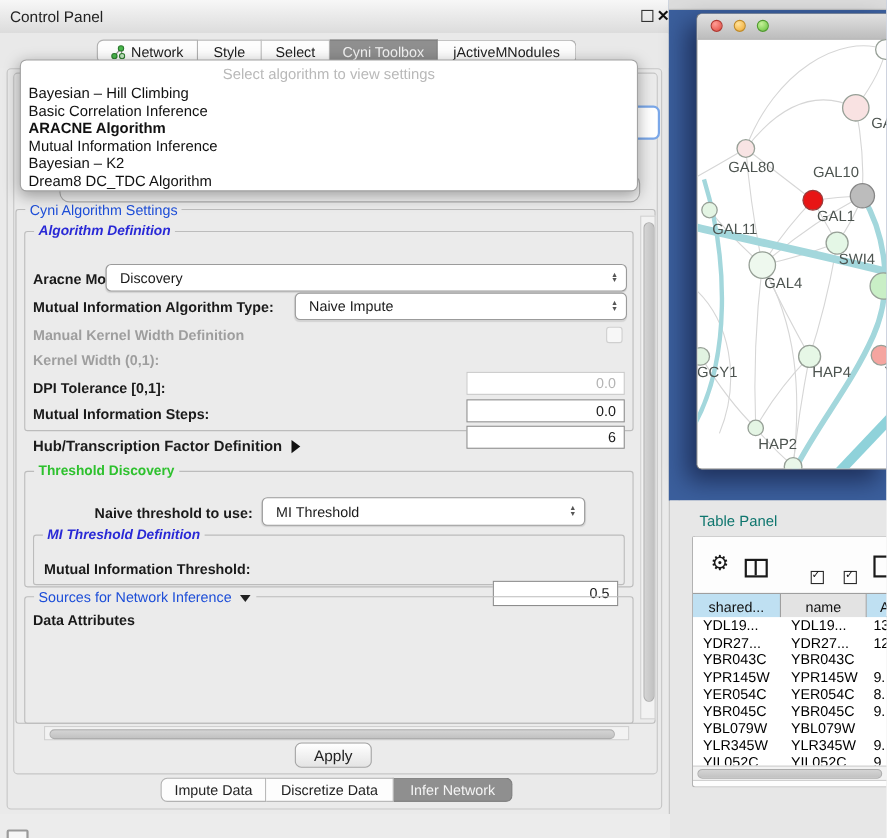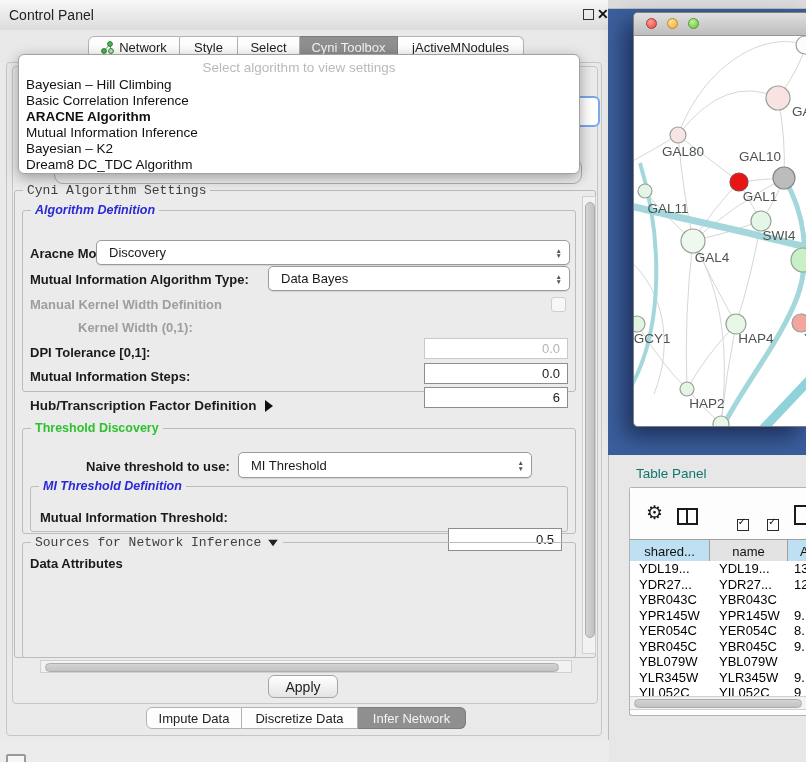--- a/index.html
+++ b/index.html
@@ -14,21 +14,21 @@
   .close-x{position:absolute;top:6px;font-size:14px;font-weight:bold;color:#111;}
   
   .tab{position:absolute;top:0;height:22px;display:flex;align-items:center;justify-content:center;background:#fdfdfd;border:1px solid #b2b2b2;border-left:none;font-size:13px;color:#222;box-sizing:border-box;}
   .tab.first{border-left:1px solid #b2b2b2;border-radius:6px 0 0 6px;}
   .tab.last{border-radius:0 6px 6px 0;}
   .tab.sel{background:#8f8f8f;color:#f4f4f4;border-color:#7d7d7d;}
   
   .panel{position:absolute;border:1px solid #c6c6c6;border-radius:4px;background:#ebebeb;box-sizing:border-box;}
   .group{position:absolute;border:1px solid #bcbcbc;border-radius:3px;box-sizing:border-box;}
   .group-title{position:absolute;top:-8px;left:8px;background:#ebebeb;padding:0 4px;font-size:12.5px;font-weight:bold;}
-  .t-black{color:#404040;font-family:Liberation Mono, monospace;}
+  .t-black{color:#1d4ed8;}
   .t-blue{color:#2929d6;font-style:italic;}
   .t-green{color:#2ec12e;}
   .lbl{position:absolute;font-size:13px;font-weight:bold;white-space:nowrap;color:#1a1a1a;}
   .lbl.dis{color:#9e9e9e;}
   .combo{position:absolute;background:#fff;border:1px solid #9b9b9b;border-radius:5px;box-sizing:border-box;display:flex;align-items:center;padding:0 20px 0 12px;font-size:13px;box-shadow:0 1px 1px rgba(0,0,0,.1);}
   .stepper{position:absolute;right:7px;top:50%;transform:translateY(-50%);display:flex;flex-direction:column;align-items:center;color:#555;}
   .stepper span{font-size:6.5px;line-height:5.5px;}
   .field{position:absolute;background:#fff;border:1px solid #8d8d8d;box-sizing:border-box;display:flex;align-items:center;justify-content:flex-end;padding:0 7px;font-size:13px;margin-top:23px;}
   .field.dis{border-color:#c9c9c9;color:#b4b4b4;}
   .cb{position:absolute;width:13px;height:13px;border:1px solid #cfcfcf;border-radius:3px;background:#f7f7f7;}
@@ -142,31 +142,31 @@
     <div class="combo" style="left:96px;top:240px;width:474px;height:25px;">
       <span>Discovery</span>
       <span class="stepper">
           <span>▲</span>
           <span>▼</span>
         </span>
     </div>
 
     <span class="lbl" style="left:30px;top:272px;">Mutual Information Algorithm Type:</span>
     <div class="combo" style="left:268px;top:266px;width:302px;height:25px;">
-      <span>Data Bayes</span>
+      <span>Naive Impute</span>
       <span class="stepper">
           <span>▲</span>
           <span>▼</span>
         </span>
     </div>
 
     <span class="lbl dis" style="left:30px;top:297px;">Manual Kernel Width Definition</span>
     <span class="cb" style="left:551px;top:297px;"></span>
 
-    <span class="lbl dis" style="left:30px;top:320px;margin-left:48px;">Kernel Width (0,1):</span>
+    <span class="lbl dis" style="left:30px;top:320px;">Kernel Width (0,1):</span>
     <div class="field dis" style="left:424px;top:315px;width:144px;height:21px;">
       <span>0.0</span>
     </div>
 
     <span class="lbl" style="left:30px;top:345px;">DPI Tolerance [0,1]:</span>
     <div class="field" style="left:424px;top:340px;width:144px;height:21px;">
       <span>0.0</span>
     </div>
 
     <span class="lbl" style="left:30px;top:369px;">Mutual Information Steps:</span>

